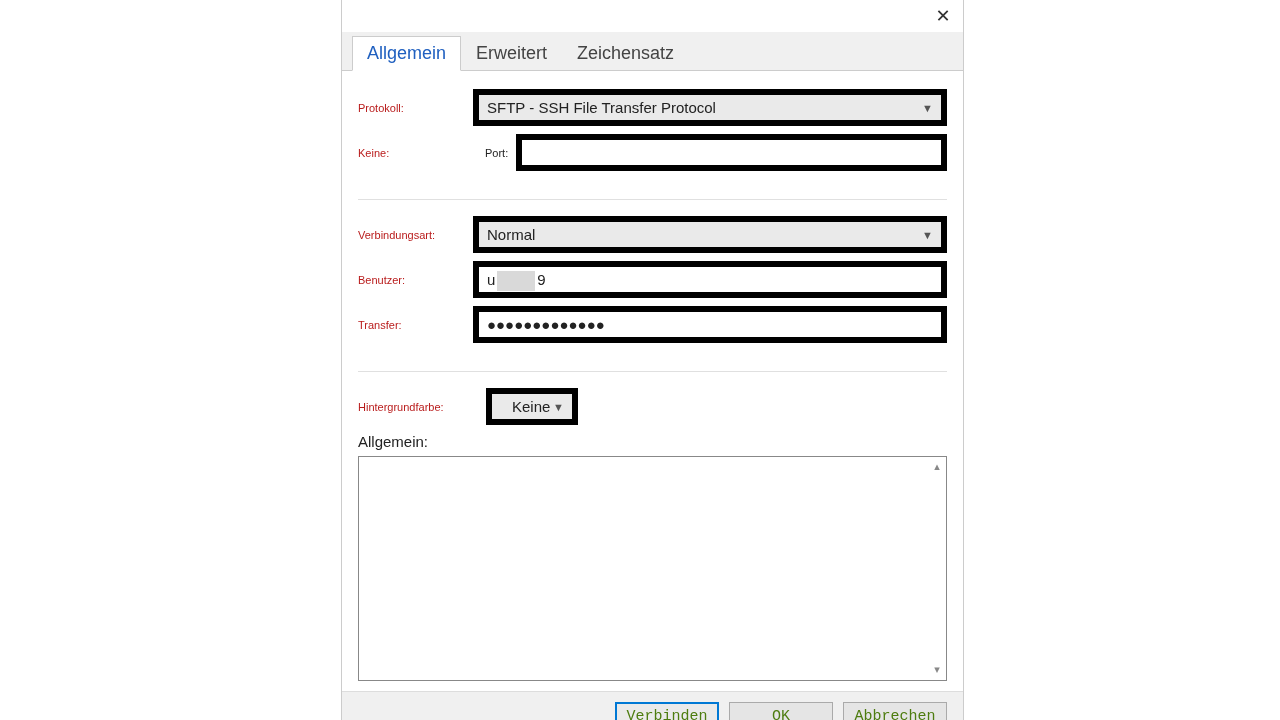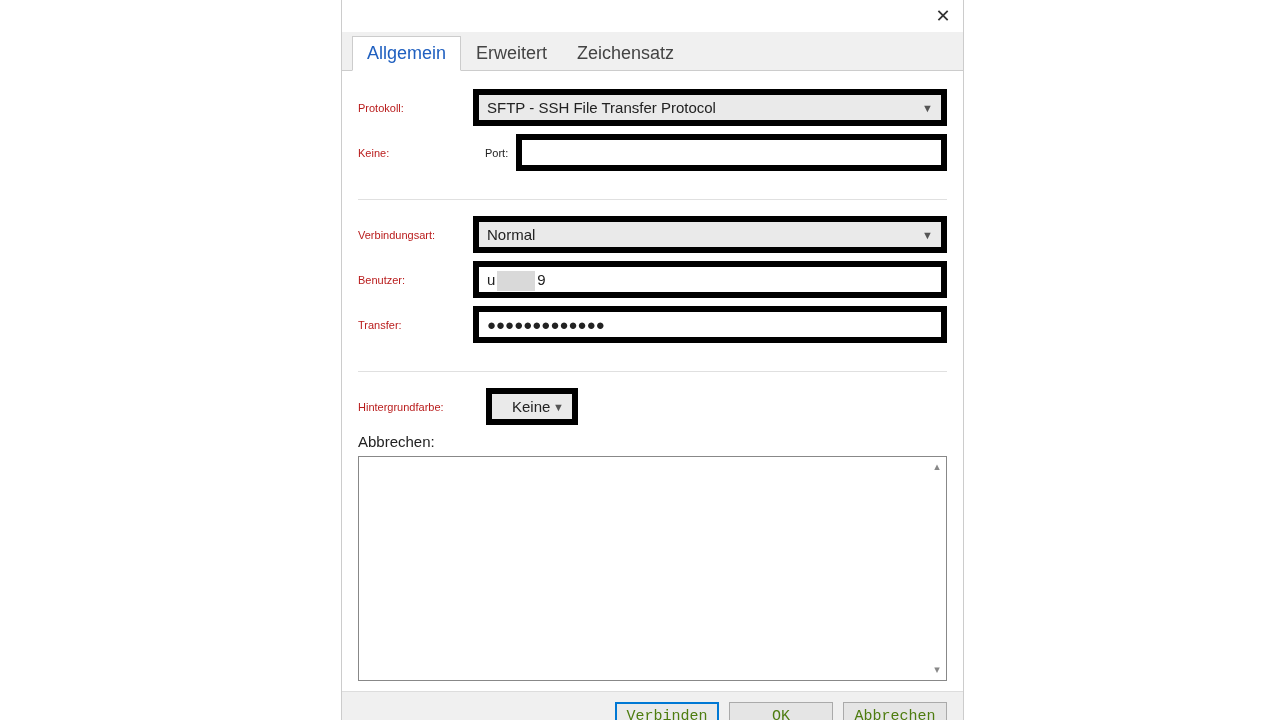--- a/index.html
+++ b/index.html
@@ -231,21 +231,21 @@
 
     <hr class="hr">
 
     <div class="row bgcolor-row">
       <span class="label label-wide">Hintergrundfarbe:</span>
       <div class="select">
         <span>Keine</span>
         <span class="chevron">▼</span>
       </div>
     </div>
-    <span class="comments-label">Abbrechen:</span>
+    <span class="comments-label">Allgemein:</span>
     <div class="textarea-wrap">
       <textarea class="textarea" style=""></textarea>
       <span class="scroll-up">▴</span>
       <span class="scroll-down">▾</span>
     </div>
   </div>
 
   <div class="button-bar">
     <div class="btn primary">Verbinden</div>
     <div class="btn">OK</div>

